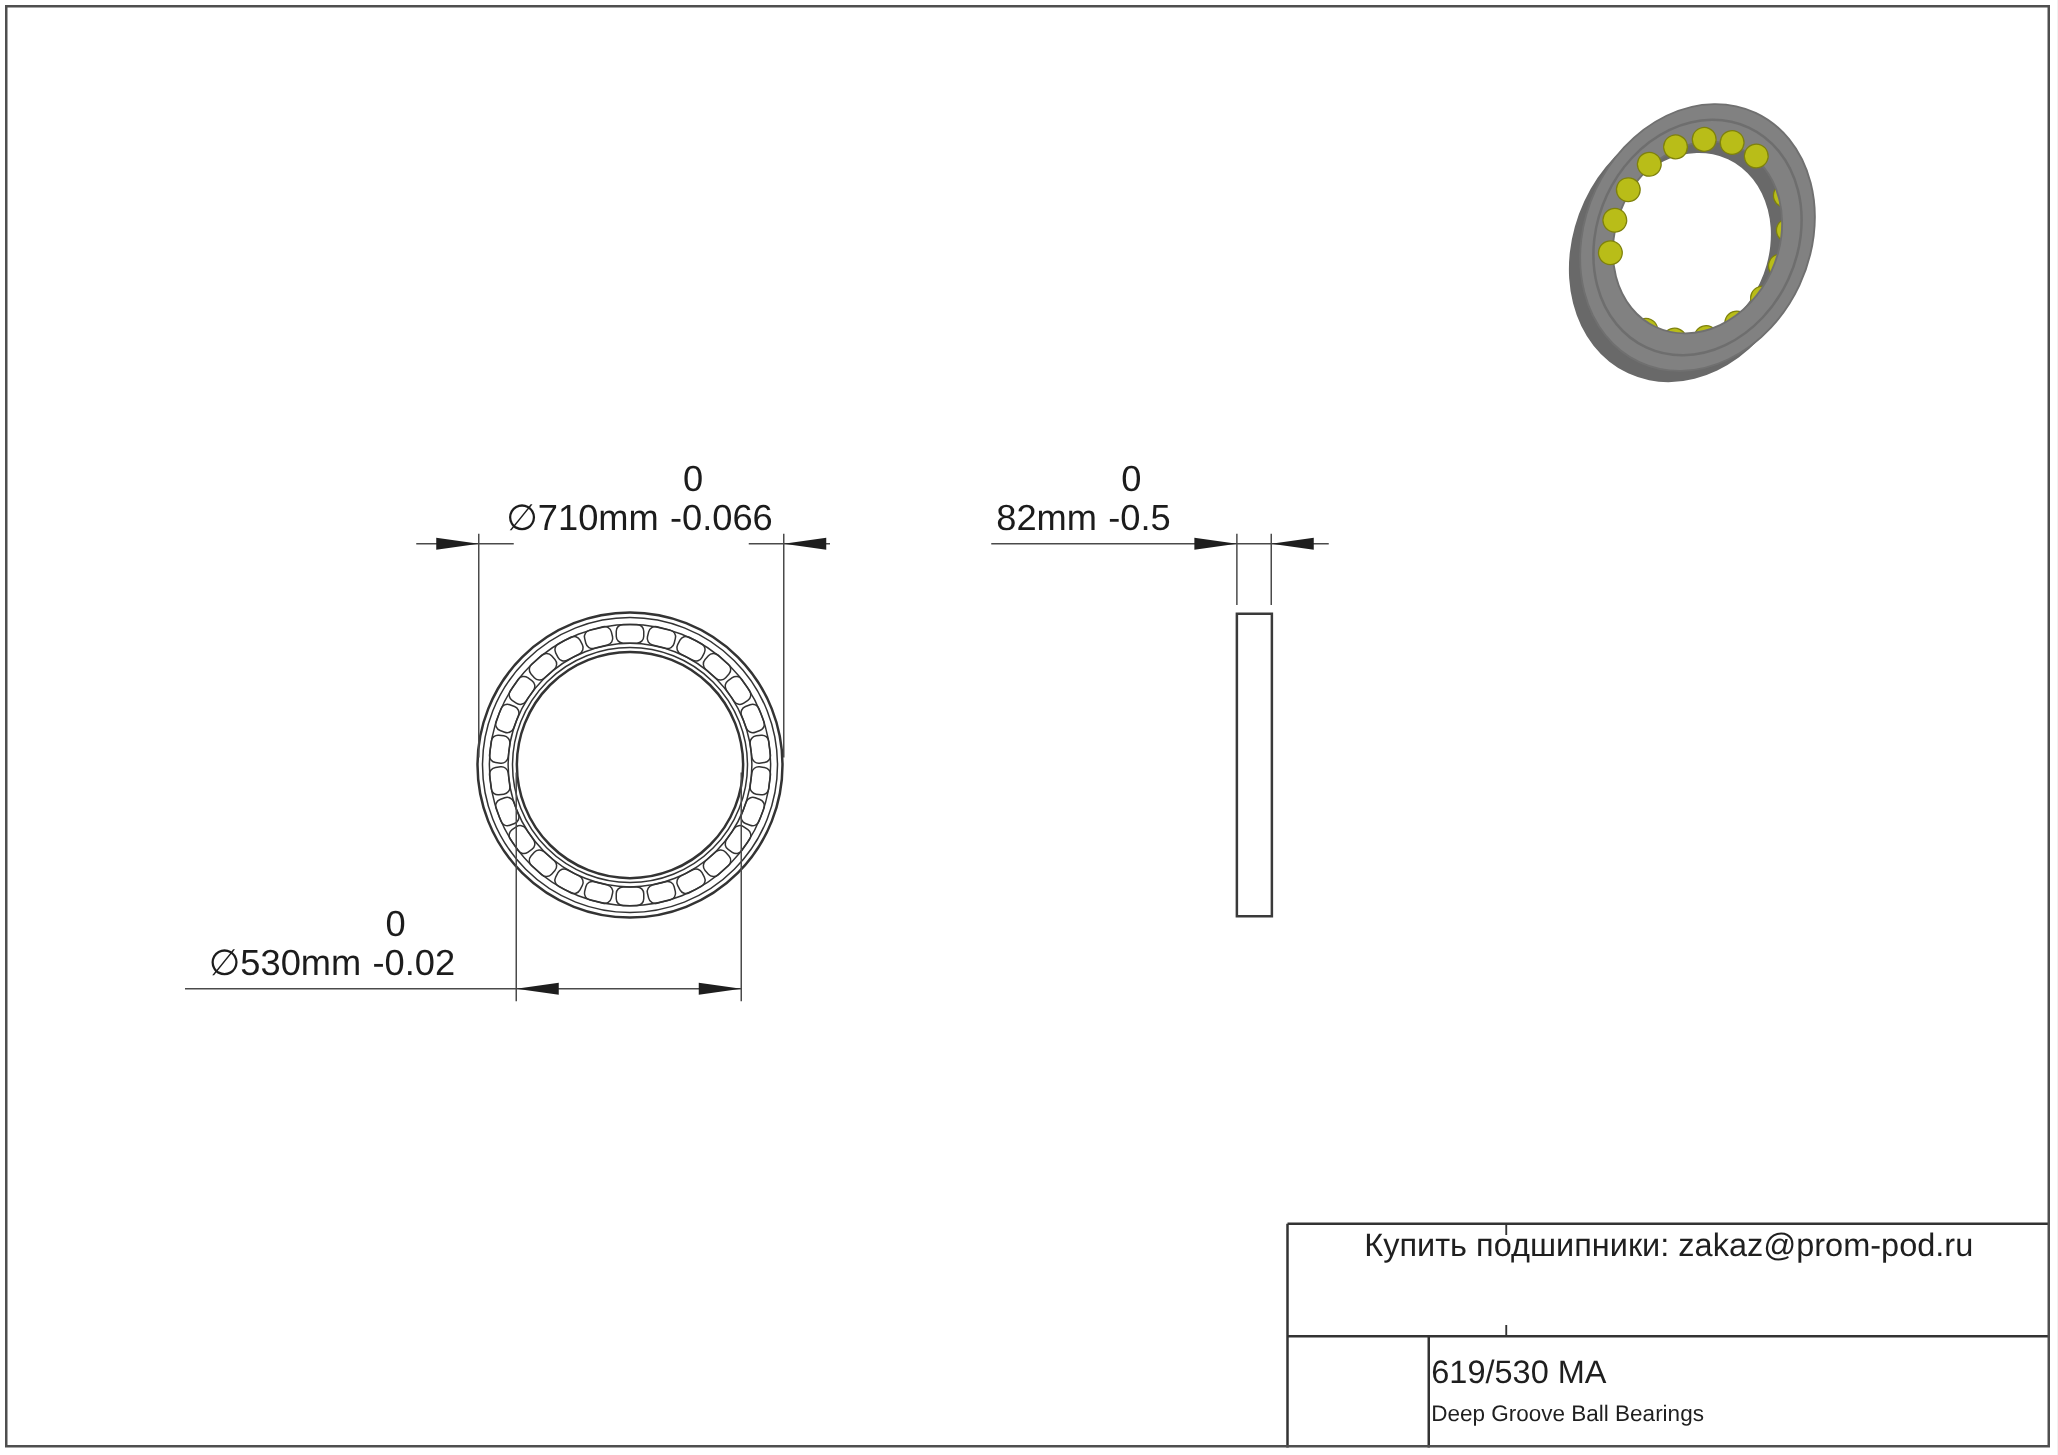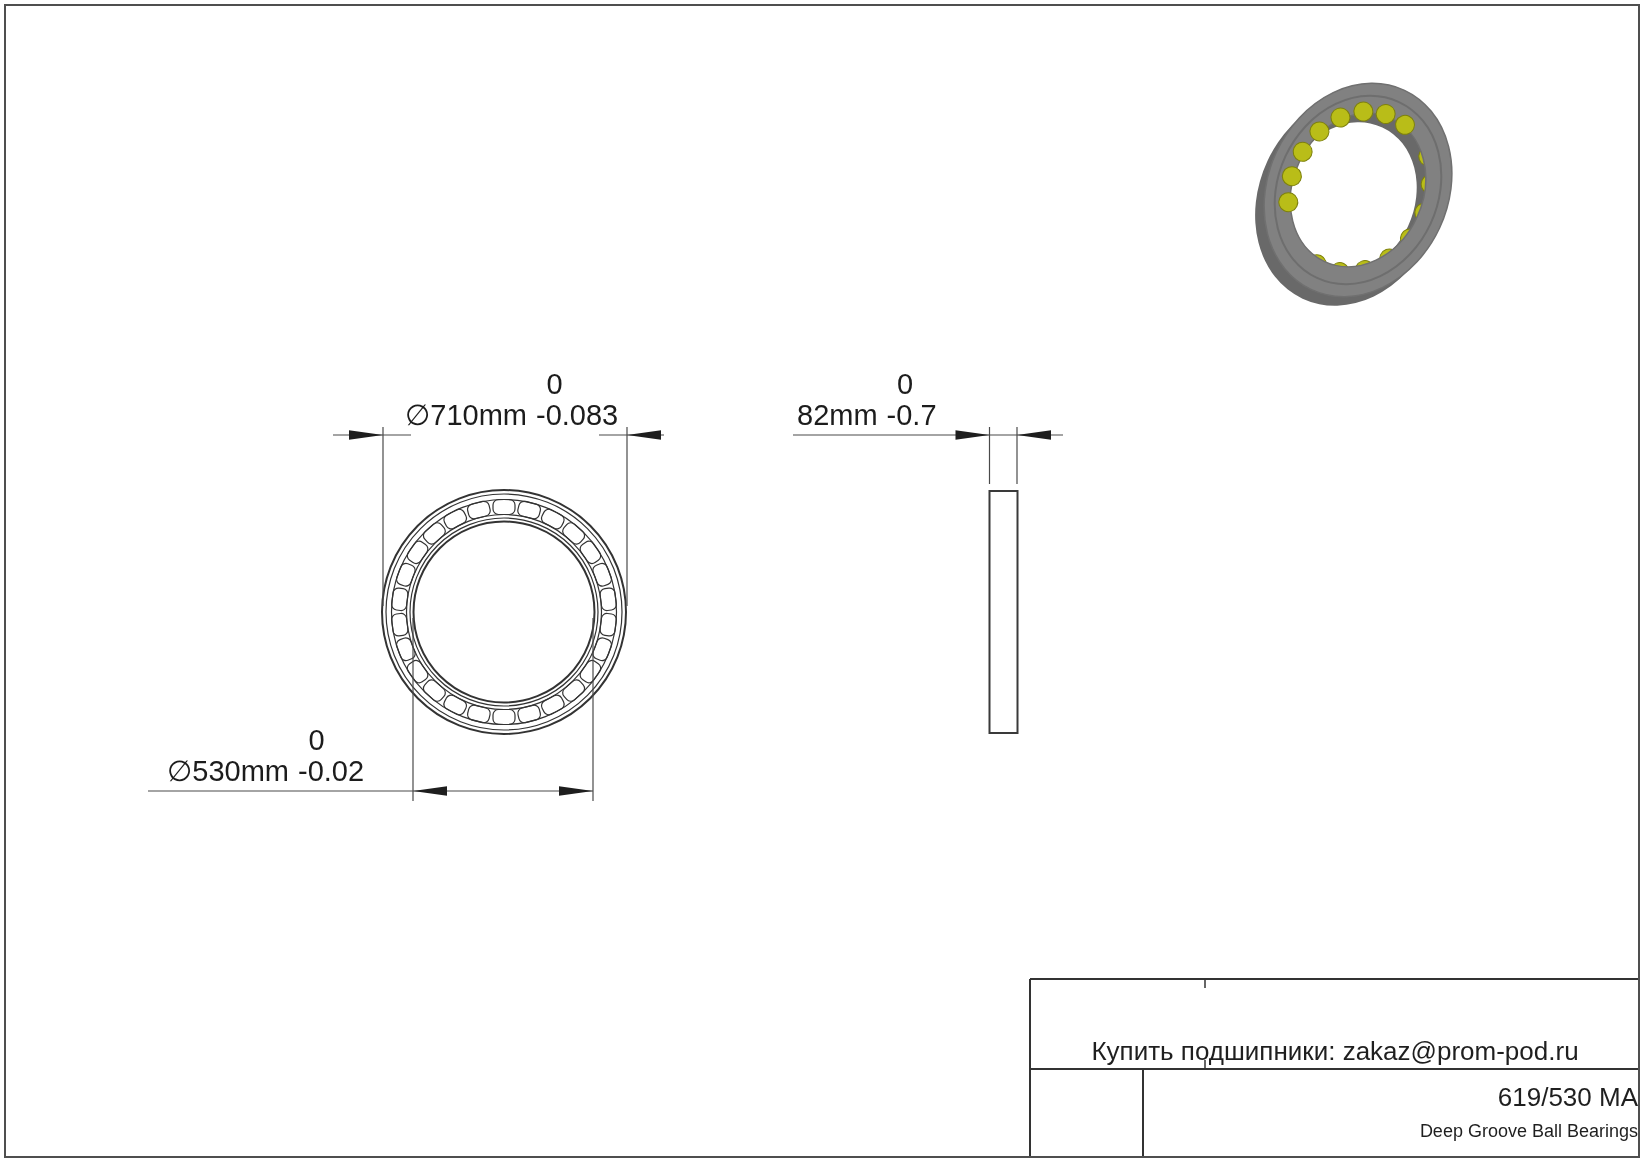--- a/index.html
+++ b/index.html
@@ -23,21 +23,21 @@
     position:absolute;
     display:flex;align-items:flex-end;
     font-size:29px;line-height:31px;white-space:pre;
     color:#1c1c1c;
   }
   .dim .main{margin-right:9px;}
   .dim .tol{display:inline-flex;flex-direction:column;align-items:flex-start;}
   .dim .tol .t{padding-left:0.36em;}
 
   
-  .tb-cell{position:absolute;display:flex;align-items:flex-end;justify-content:center;text-align:center;}
+  .tb-cell{position:absolute;display:flex;align-items:flex-start;justify-content:center;text-align:center;}
   .tb-contact{left:1032px;top:981px;width:606px;height:86px;font-size:26px;}
   .tb-partlabel{left:1032px;top:1071px;width:109px;height:85px;font-size:25px;line-height:27px;}
   .tb-partlabel .wrap{width:100px;}
   .tb-partinfo{left:1145px;top:1071px;width:493px;height:85px;flex-direction:column;}
   .tb-partnumber{font-size:26px;line-height:28px;margin-bottom:8px;}
   .tb-parttype{font-size:18px;line-height:25px;}
 </style>
 </head>
 <body>
 
@@ -157,29 +157,29 @@
       <line x1="1205" y1="1060" x2="1205" y2="1069" stroke-width="1.5"></line>
     </g>
   </svg>
 
   <div class="page-border"></div>
 
   <div class="dim" style="left:405px;top:369px;">
     <span class="main">∅710mm</span>
     <span class="tol">
       <span class="t">0</span>
-      <span class="b">-0.083</span>
+      <span class="b">-0.066</span>
     </span>
   </div>
 
   <div class="dim" style="left:797px;top:369px;">
     <span class="main">82mm</span>
     <span class="tol">
       <span class="t">0</span>
-      <span class="b">-0.7</span>
+      <span class="b">-0.5</span>
     </span>
   </div>
 
   <div class="dim" style="left:167px;top:725px;">
     <span class="main">∅530mm</span>
     <span class="tol">
       <span class="t">0</span>
       <span class="b">-0.02</span>
     </span>
   </div>

